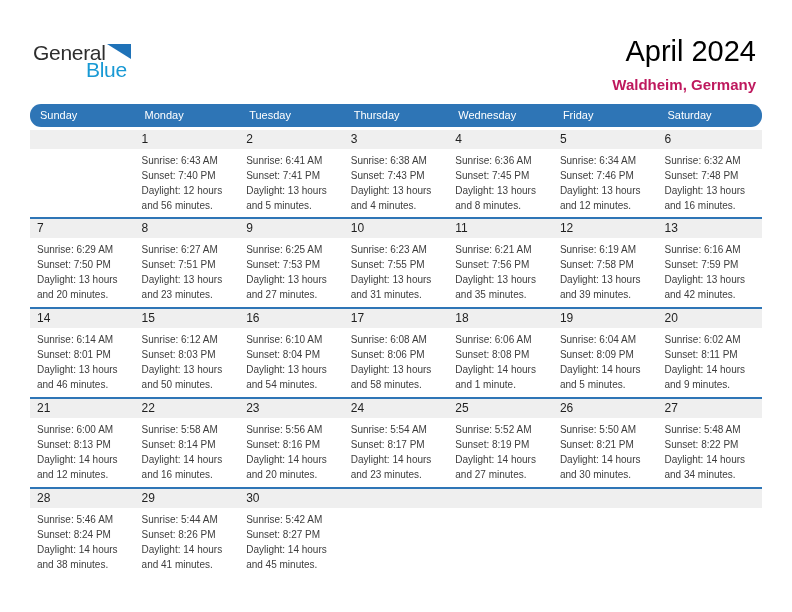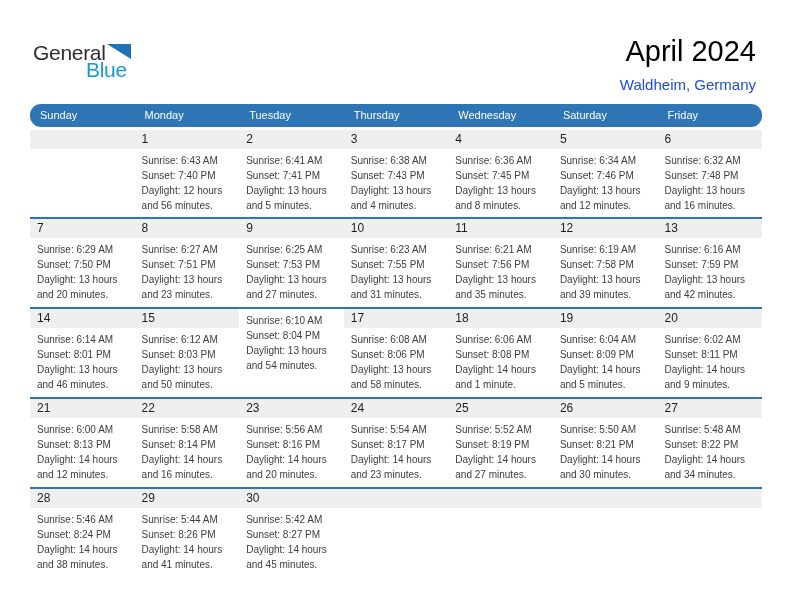--- a/index.html
+++ b/index.html
@@ -26,21 +26,21 @@
   }
   .logo-triangle { display: inline-block; margin: 3px 0 0 1px; }
   .logo-triangle svg { display: block; }
   .logo-blue {
     font-size: 21px; color: var(--logo-blue);
     margin: -7px 0 16px 53px; letter-spacing: -0.3px;
   }
 
   .titles { position: absolute; top: 34px; right: 36px; text-align: right; }
   .month-title { font-size: 29px; font-weight: 400; color: #000; margin: 0; line-height: 34px; }
-  .location-subtitle { font-size: 15px; font-weight: 400; color: #1d4ed8; margin: 8px 0 0 8px; }
+  .location-subtitle { font-size: 15px; font-weight: 700; color: #be185d; margin: 8px 0 0 8px; }
 
   
   .calendar { position: absolute; left: 30px; top: 104px; width: 732px; }
 
   .dow-row { display: flex; height: 23px; background: var(--header-bg); border-radius: 11px; }
   .dow-cell {
     flex: 1; box-sizing: border-box;
     color: #ffffff; font-size: 11px; line-height: 23px;
     padding-left: 10px; overflow: hidden; white-space: nowrap;
   }
@@ -87,22 +87,22 @@
   <div class="location-subtitle">Waldheim, Germany</div>
 </div>
 
 <div class="calendar">
   <div class="dow-row" id="dow-row">
       <div class="dow-cell">Sunday</div>
       <div class="dow-cell">Monday</div>
       <div class="dow-cell">Tuesday</div>
       <div class="dow-cell">Thursday</div>
       <div class="dow-cell">Wednesday</div>
+      <div class="dow-cell">Friday</div>
       <div class="dow-cell">Saturday</div>
-      <div class="dow-cell">Friday</div>
     </div>
   <div id="weeks">
       <div class="week-row first">
         <div class="day-cell">
           <div class="band"></div>
           <div class="cell-lines"></div>
         </div>
         <div class="day-cell">
           <div class="band">1</div>
           <div class="cell-lines">
@@ -236,20 +236,21 @@
         <div class="day-cell">
           <div class="band">15</div>
           <div class="cell-lines">
             <div class="cell-line">Sunrise: 6:12 AM</div>
             <div class="cell-line">Sunset: 8:03 PM</div>
             <div class="cell-line">Daylight: 13 hours</div>
             <div class="cell-line">and 50 minutes.</div>
           </div>
         </div>
         <div class="day-cell">
+          <div class="band">16</div>
           <div class="cell-lines">
             <div class="cell-line">Sunrise: 6:10 AM</div>
             <div class="cell-line">Sunset: 8:04 PM</div>
             <div class="cell-line">Daylight: 13 hours</div>
             <div class="cell-line">and 54 minutes.</div>
           </div>
         </div>
         <div class="day-cell">
           <div class="band">17</div>
           <div class="cell-lines">

